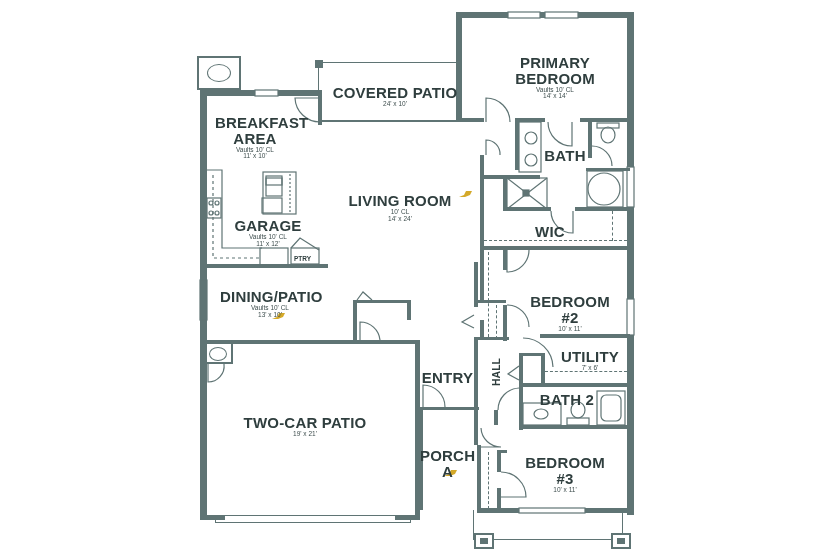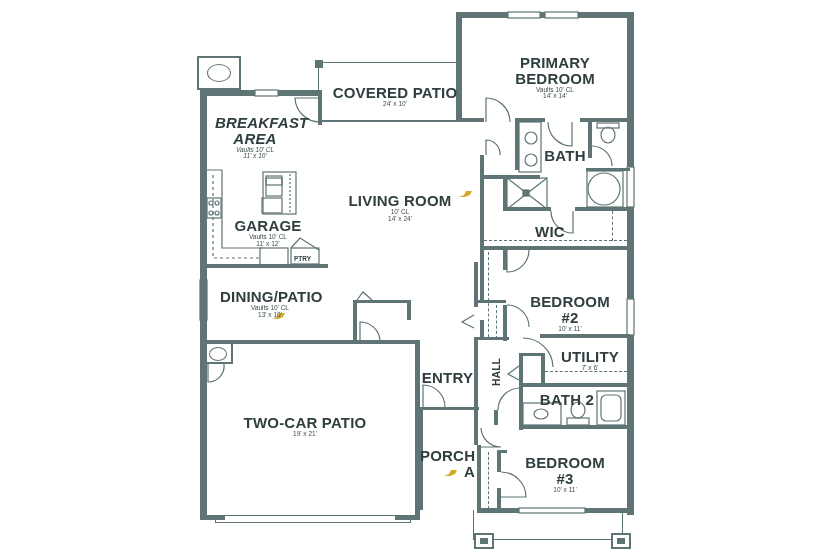--- a/index.html
+++ b/index.html
@@ -224,21 +224,21 @@
     <div class="sub">24' x 10'</div>
   </div>
 
   <div class="room" style="left:495px;top:55px;width:120px;">
     <div class="name">PRIMARY</div>
     <div class="name">BEDROOM</div>
     <div class="sub">Vaults 10' CL</div>
     <div class="sub">14' x 14'</div>
   </div>
 
-  <div class="room" style="left:215px;top:115px;width:80px;font-style:italic;">
+  <div class="room" style="left:215px;top:115px;width:80px;">
     <div class="name">BREAKFAST</div>
     <div class="name">AREA</div>
     <div class="sub">Vaults 10' CL</div>
     <div class="sub">11' x 10'</div>
   </div>
 
   <div class="room" style="left:540px;top:148px;width:50px;">
     <div class="name">BATH</div>
   </div>
 
@@ -284,21 +284,21 @@
 
   <div class="room" style="left:537px;top:392px;width:60px;">
     <div class="name">BATH 2</div>
   </div>
 
   <div class="room" style="left:230px;top:415px;width:150px;">
     <div class="name">TWO-CAR PATIO</div>
     <div class="sub">19' x 21'</div>
   </div>
 
-  <div class="room" style="left:420px;top:448px;width:55px;text-align:right;">
+  <div class="room" style="left:420px;top:448px;width:55px;">
     <div class="name">PORCH</div>
     <div class="name">A</div>
   </div>
 
   <div class="room" style="left:515px;top:455px;width:100px;">
     <div class="name">BEDROOM #3</div>
     <div class="sub">10' x 11'</div>
   </div>
 
 </div>

